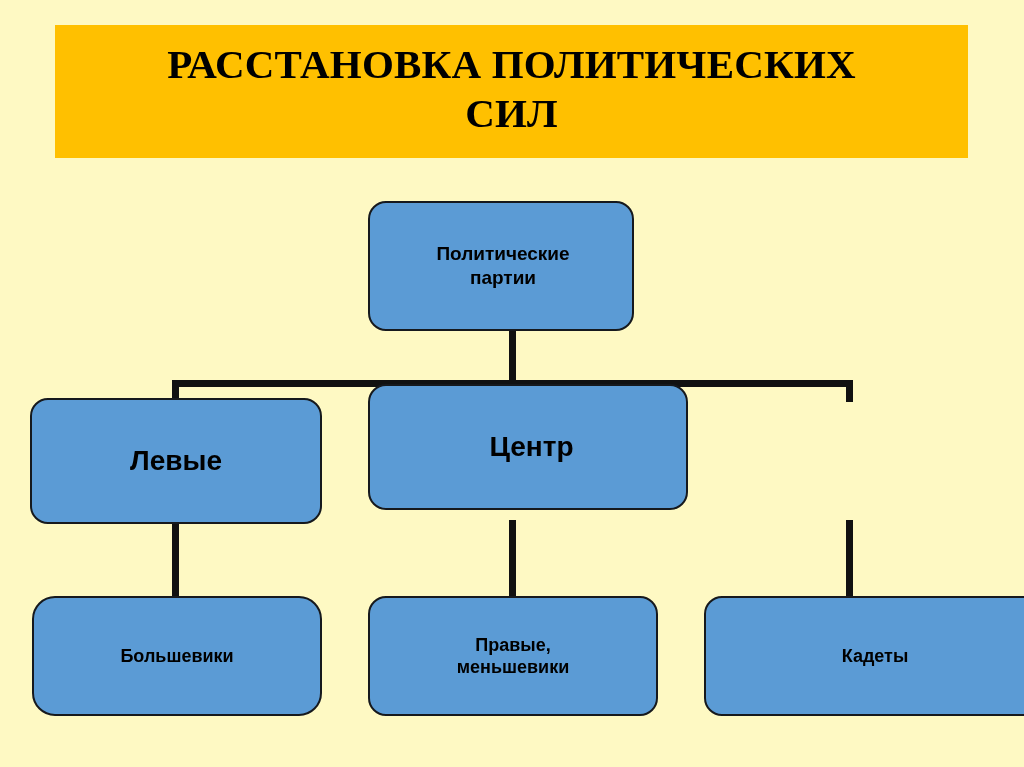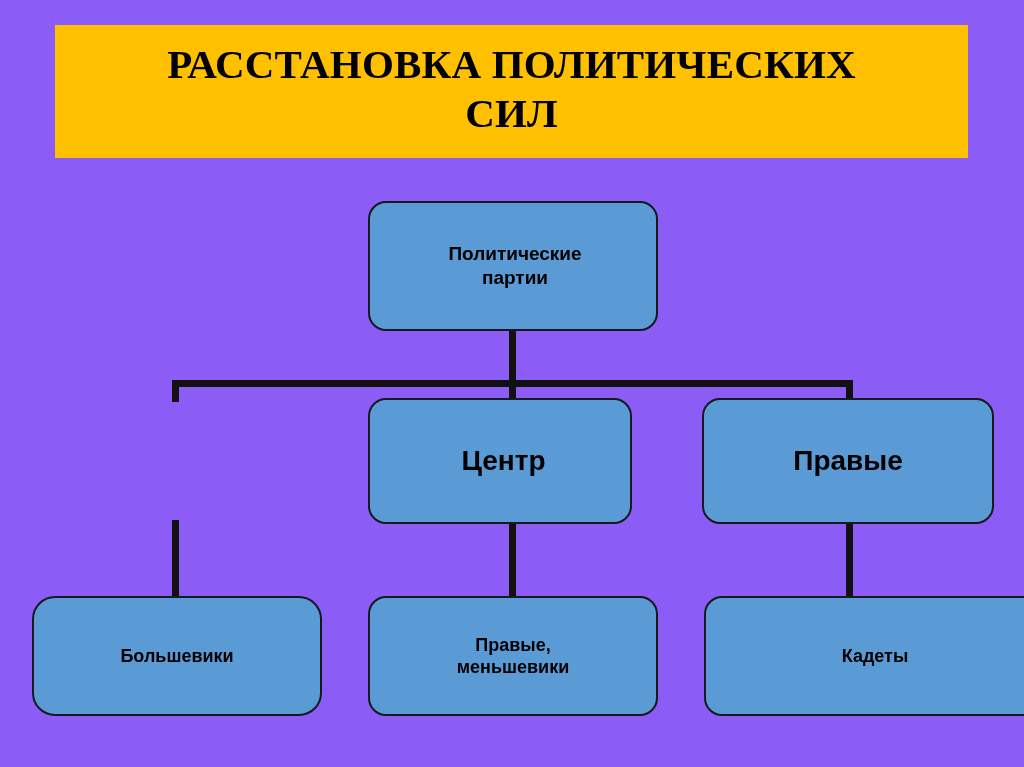--- a/index.html
+++ b/index.html
@@ -8,21 +8,21 @@
     padding: 0;
     background: #ffffff;
   }
   body {
     font-family: "Liberation Sans", sans-serif;
   }
   #slide {
     position: relative;
     width: 1024px;
     height: 767px;
-    background: #8b5cf6;
+    background: #fef9c3;
     overflow: hidden;
   }
 
   
   .title-banner {
     position: absolute;
     left: 55px;
     top: 25px;
     width: 913px;
     height: 133px;
@@ -96,27 +96,27 @@
   <div class="conn" style="left:509px; top:380px; width:7px; height:22px;"></div>
 
   <div class="conn" style="left:846px; top:380px; width:7px; height:22px;"></div>
 
   <div class="conn" style="left:172px; top:520px; width:7px; height:78px;"></div>
 
   <div class="conn" style="left:509px; top:520px; width:7px; height:78px;"></div>
 
   <div class="conn" style="left:846px; top:520px; width:7px; height:78px;"></div>
 
-  <div class="node root" style="left:368px; top:201px; width:290px; height:130px;padding-left:14px;">Политические
+  <div class="node root" style="left:368px; top:201px; width:266px; height:130px;padding-left:14px;">Политические
 партии</div>
 
+  <div class="node level2" style="left:30px; top:398px; width:292px; height:126px;">Левые</div>
 
-  <div class="node level2" style="left:368px; top:398px; width:264px; height:126px;padding-left:17px;">Центр</div>
+  <div class="node level2" style="left:368px; top:384px; width:320px; height:126px;padding-left:17px;">Центр</div>
 
-  <div class="node level2" style="left:702px; top:398px; width:292px; height:126px;">Правые</div>
 
   <div class="node level3" style="left:32px; top:596px; width:290px; height:120px;border-radius:23px;">Большевики</div>
 
   <div class="node level3" style="left:368px; top:596px; width:290px; height:120px;">Правые,
 меньшевики</div>
 
   <div class="node level3" style="left:704px; top:596px; width:342px; height:120px;">Кадеты</div>
 
 </div>
 

